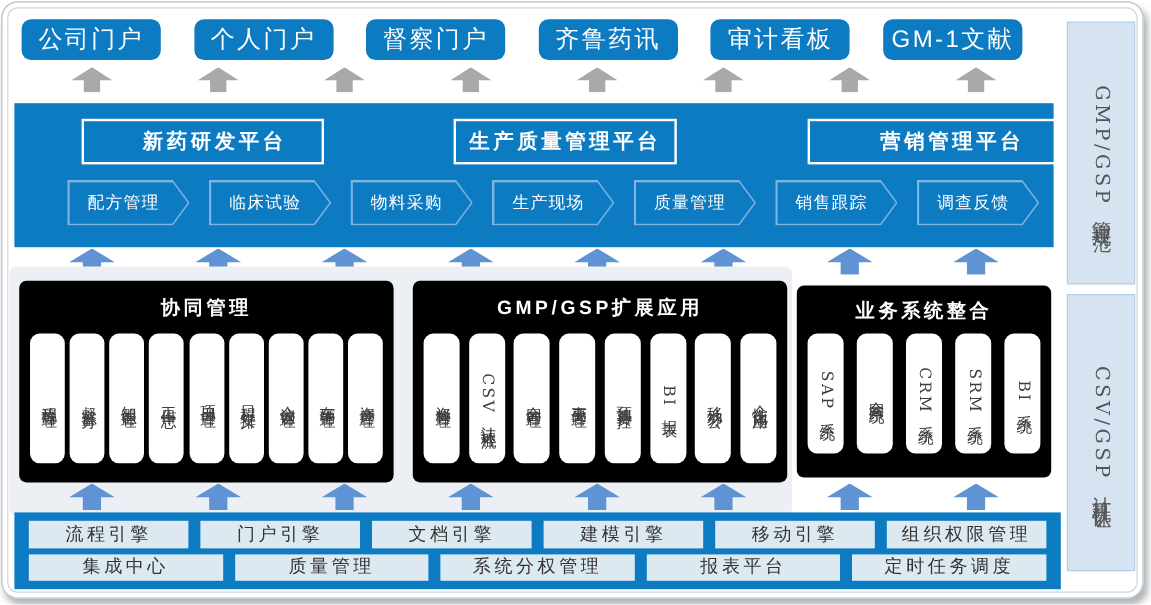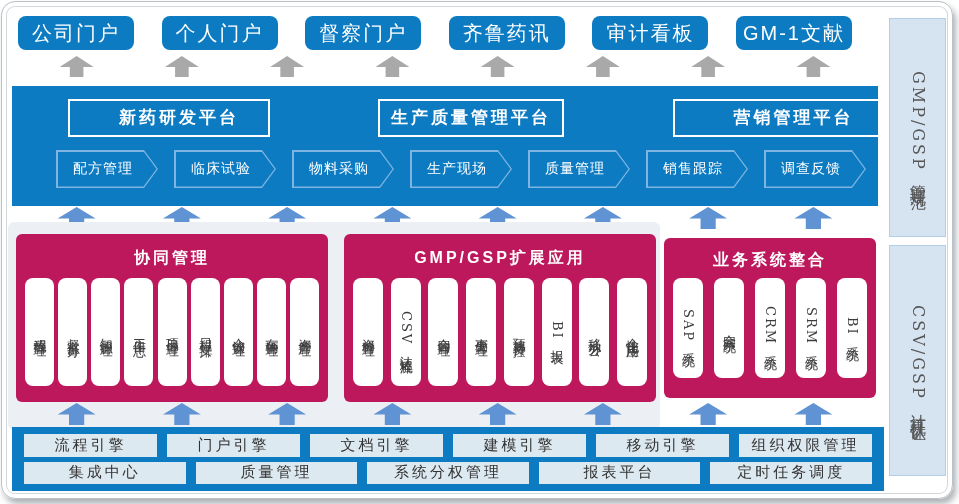--- a/index.html
+++ b/index.html
@@ -25,21 +25,21 @@
       font-size:17px;line-height:34px;text-align:center;letter-spacing:3px;}
   .hd1{left:56px;width:178px;padding-left:20px;} .hd2{left:366px;width:182px;} .hd3{left:661px;width:179px;padding-left:29px;}
   .steps{position:absolute;left:12px;right:12px;top:64px;display:flex;gap:16px;height:38px;margin-left:32px;}
   .chev{flex:1;position:relative;background:#7db4e2;
         clip-path:polygon(0 0,calc(100% - 14px) 0,100% 50%,calc(100% - 14px) 100%,0 100%);}
   .chev-in{position:absolute;inset:1.5px;background:#0c7bc2;display:flex;align-items:center;justify-content:center;
         clip-path:polygon(0 0,calc(100% - 13px) 0,100% 50%,calc(100% - 13px) 100%,0 100%);}
   .chev-label{color:#fff;font-size:14px;letter-spacing:1px;padding-right:8px;}
   
   .backdrop{position:absolute;left:8px;top:222px;width:652px;height:208px;background:#ecf0f5;border-radius:6px;}
-  .panel{position:absolute;background:#be185d;border-radius:6px;}
+  .panel{position:absolute;background:#000000;border-radius:6px;}
   .panel1{left:16px;top:234px;width:312px;height:168px;}
   .panel2{left:344px;top:234px;width:312px;height:168px;}
   .panel3{left:664px;top:238px;width:212px;height:160px;}
   .ptitle{height:44px;line-height:48px;text-align:center;color:#fff;font-weight:bold;
           font-size:16px;letter-spacing:3px;}
   .panel3 .ptitle{height:40px;line-height:44px;}
   .pill-row{display:flex;justify-content:space-between;padding:0 9px;}
   .pill{width:29px;height:108px;background:#fff;border-radius:8px;
         display:flex;align-items:center;justify-content:center;}
   .panel2 .pill{width:30px;}

